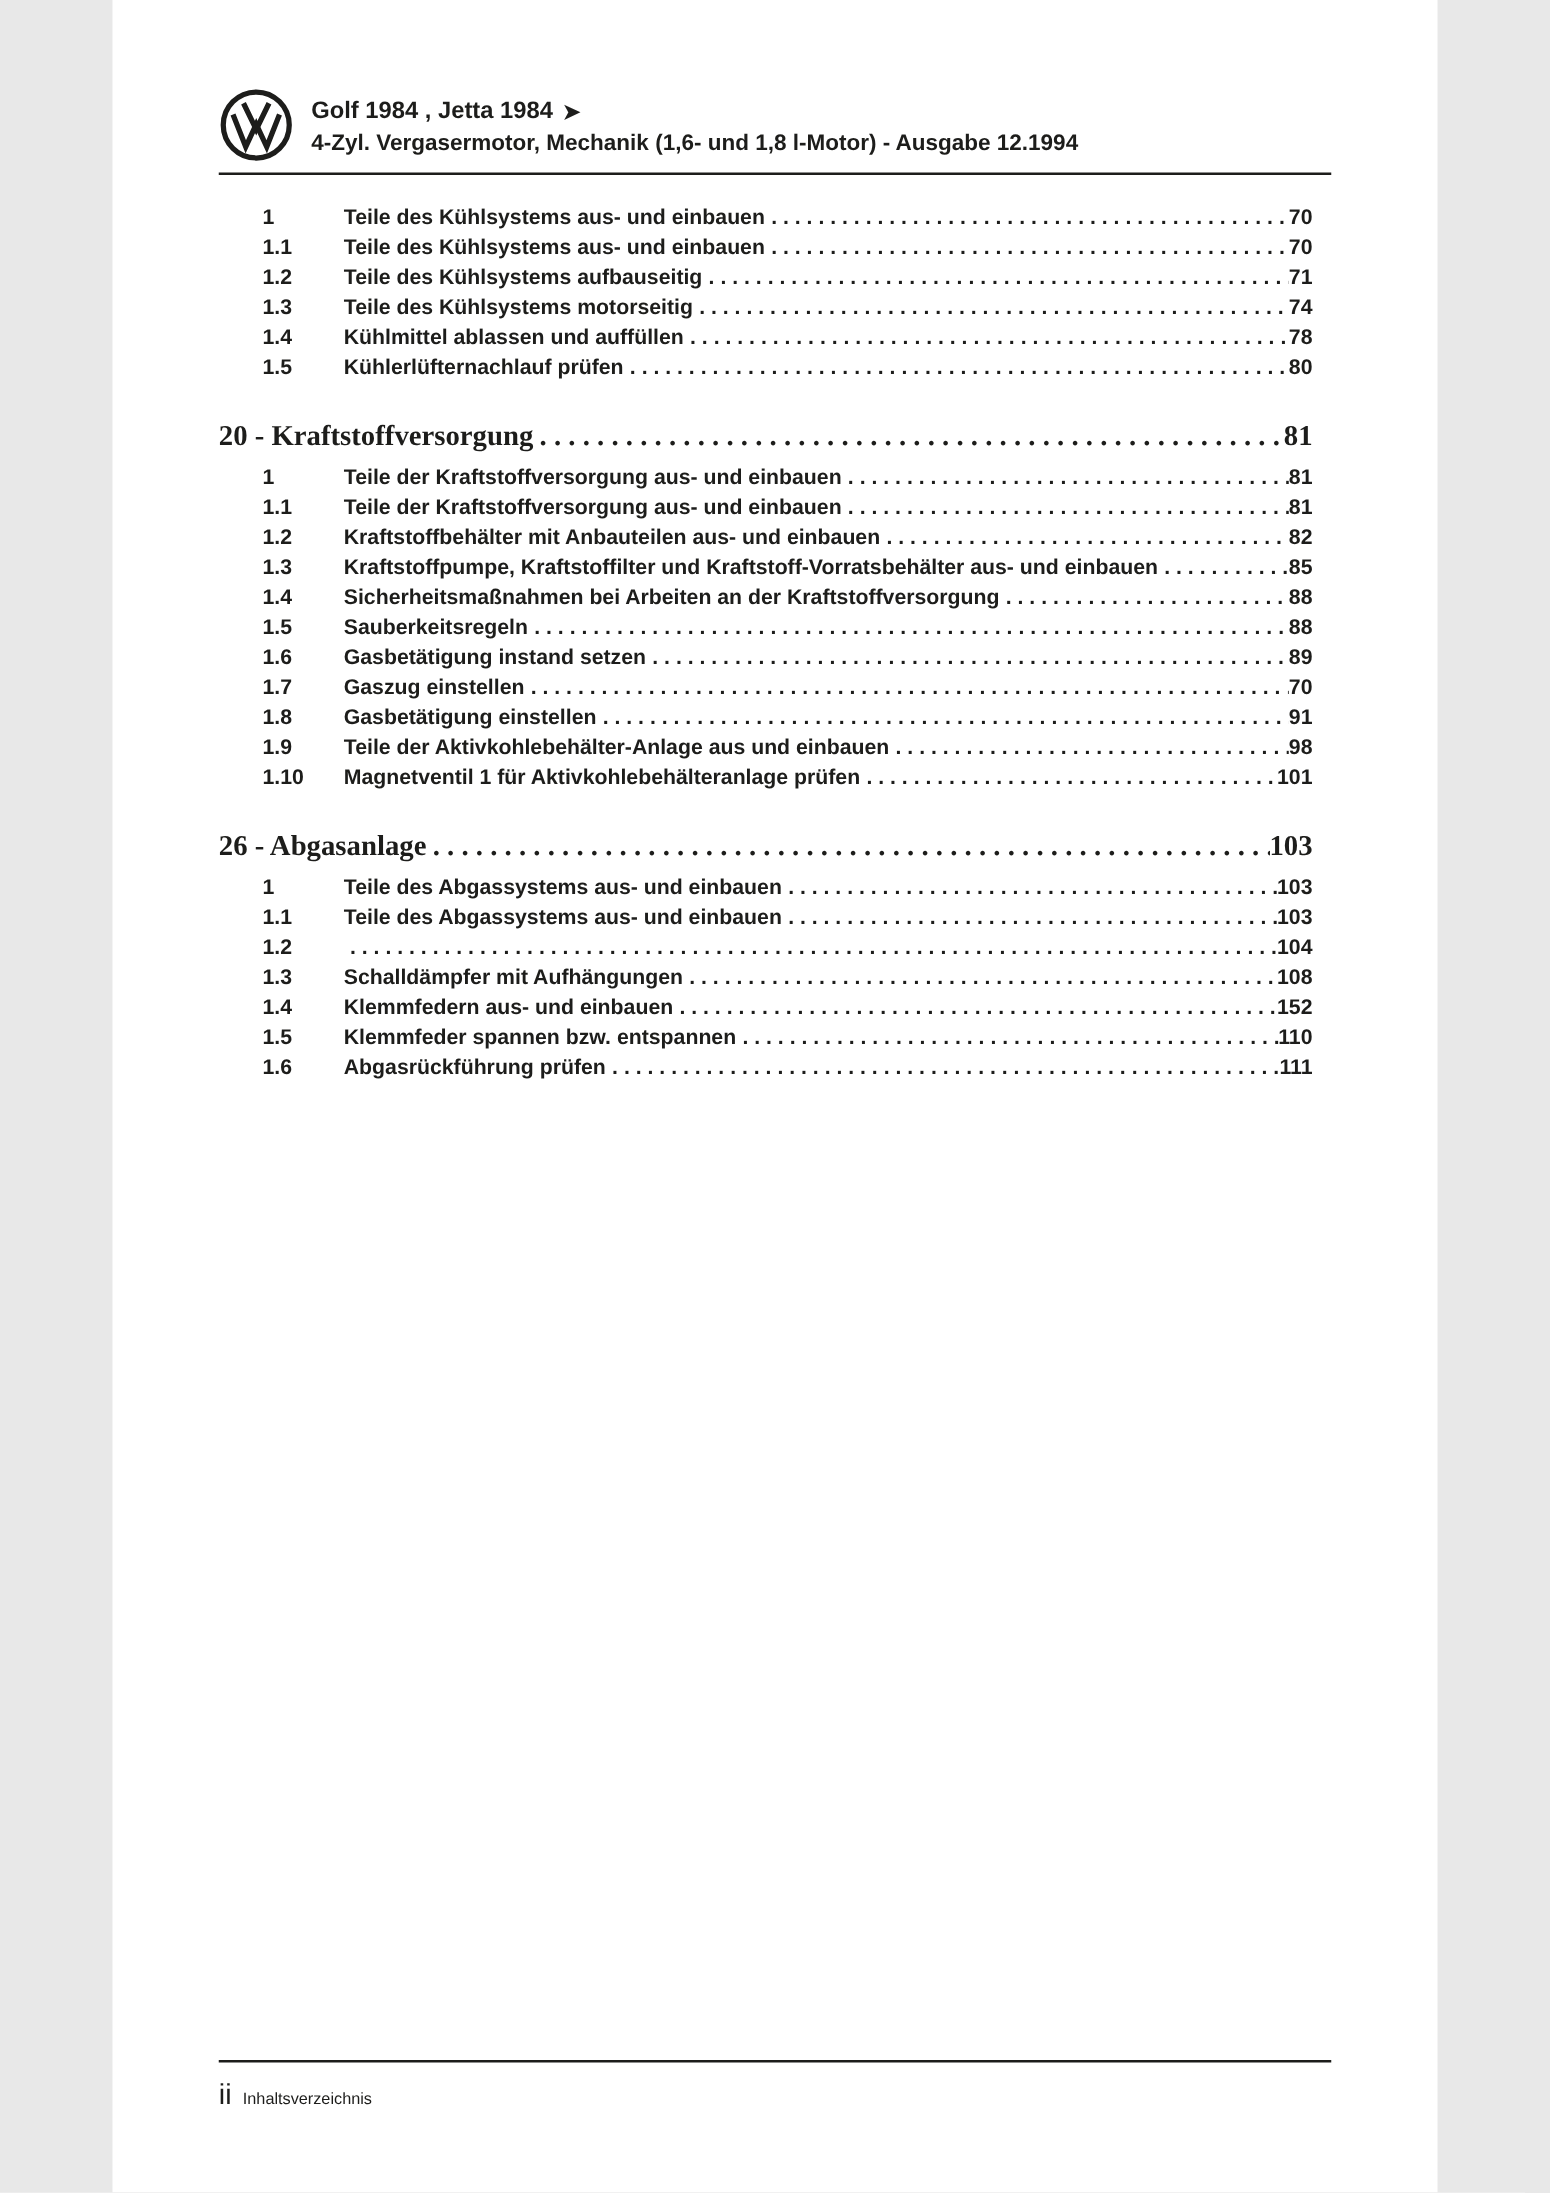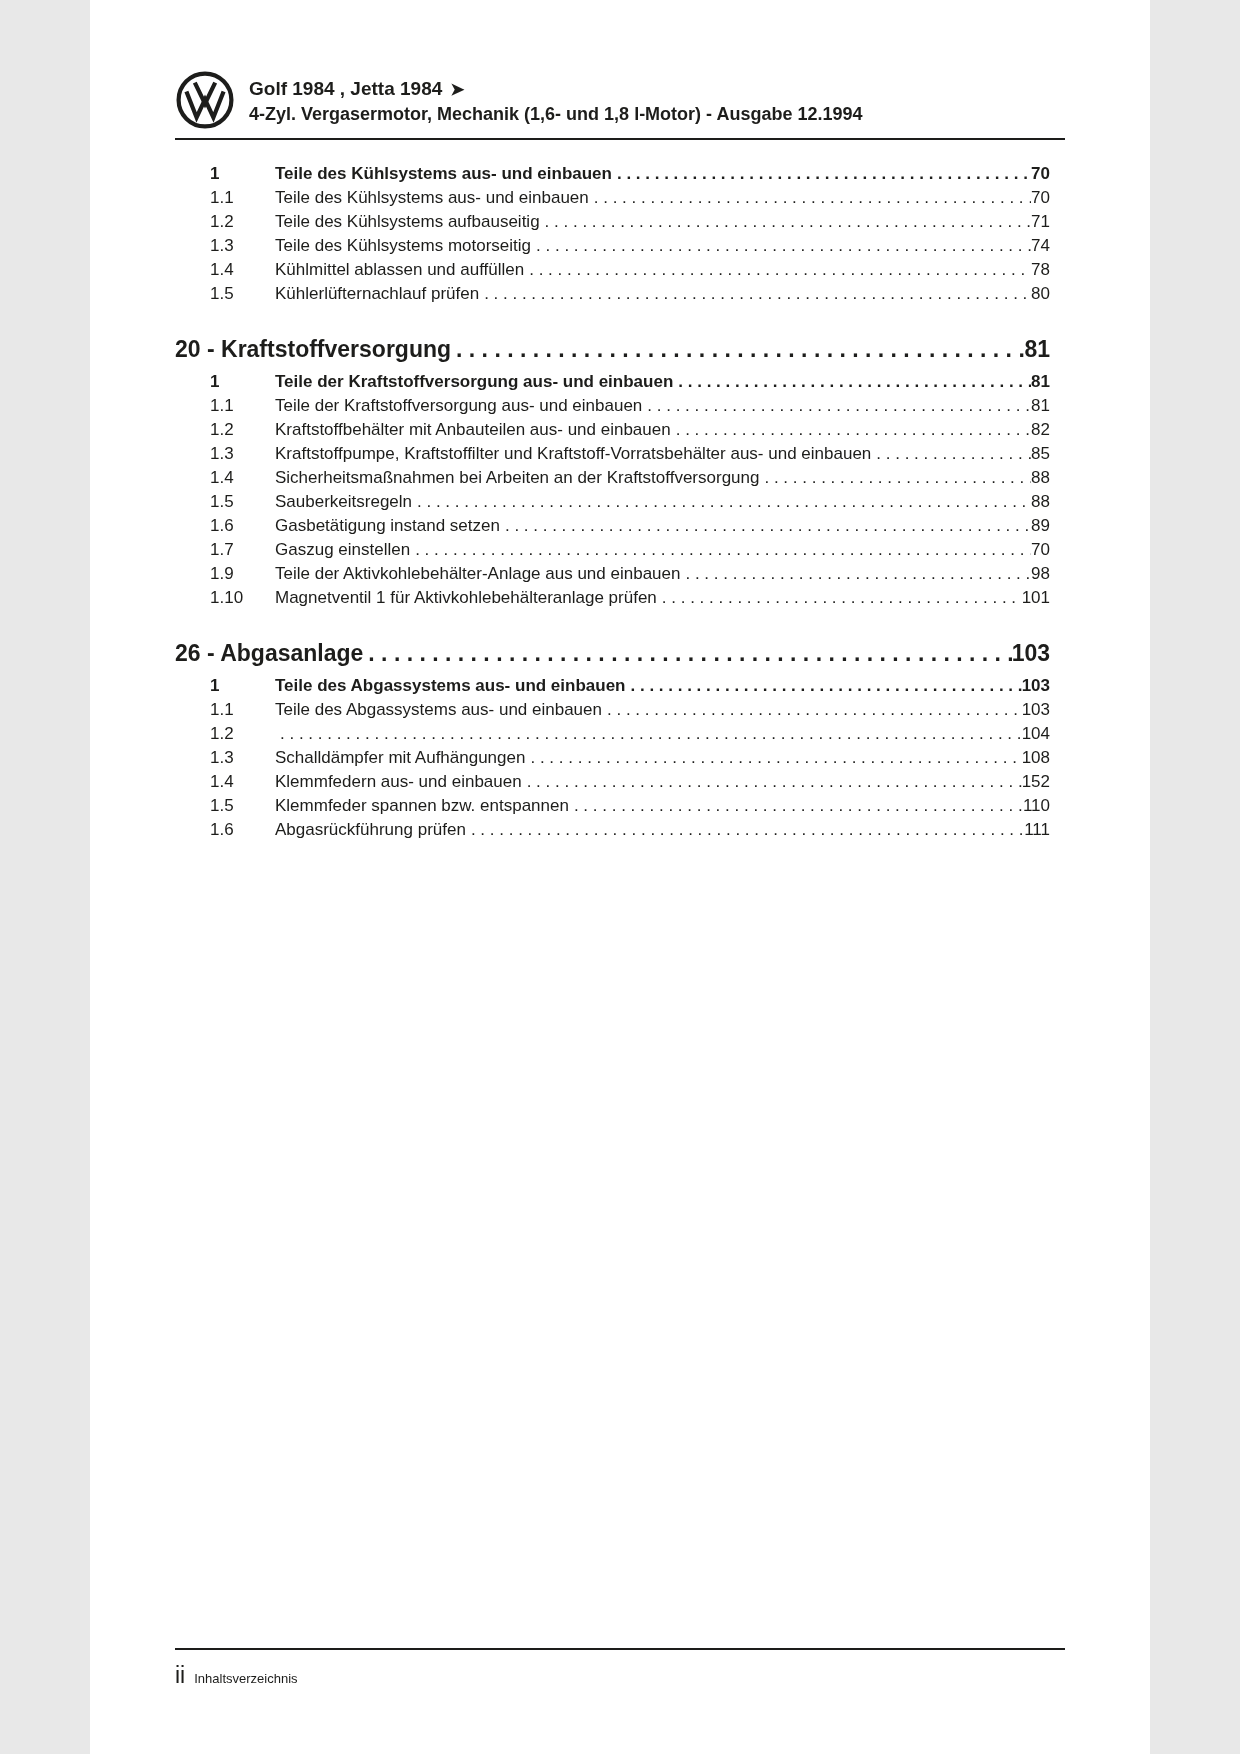--- a/index.html
+++ b/index.html
@@ -49,29 +49,31 @@
     margin: 22px 0 0 85px;
     width: 875px;
   }
   .toc-group + .toc-group { margin-top: 26px; }
 
   .toc-row {
     display: flex;
     align-items: baseline;
     line-height: 24px;
     font-size: 17px;
+    font-weight: bold;
   }
   .entry-row { padding-left: 35px; }
   .entry-row.bold { font-weight: bold; }
 
   .heading-row {
     font-size: 23px;
     font-weight: bold;
     line-height: 34px;
     margin-bottom: 4px;
+    font-family: Liberation Serif, serif;
   }
 
   .toc-num { flex: 0 0 65px; }
   .toc-title { flex: 0 1 auto; white-space: nowrap; }
   .h-label { flex: 0 1 auto; white-space: nowrap; }
 
   .toc-leader {
     flex: 1 1 20px;
     overflow: hidden;
     white-space: nowrap;
@@ -215,20 +217,26 @@
           <span class="toc-leader"></span>
           <span class="toc-page">89</span>
         </div>
         <div class="toc-row entry-row">
           <span class="toc-num">1.7</span>
           <span class="toc-title">Gaszug einstellen</span>
           <span class="toc-leader"></span>
           <span class="toc-page">70</span>
         </div>
         <div class="toc-row entry-row">
+          <span class="toc-num">1.8</span>
+          <span class="toc-title">Gasbetätigung einstellen</span>
+          <span class="toc-leader"></span>
+          <span class="toc-page">91</span>
+        </div>
+        <div class="toc-row entry-row">
           <span class="toc-num">1.9</span>
           <span class="toc-title">Teile der Aktivkohlebehälter-Anlage aus und einbauen</span>
           <span class="toc-leader"></span>
           <span class="toc-page">98</span>
         </div>
         <div class="toc-row entry-row">
           <span class="toc-num">1.10</span>
           <span class="toc-title">Magnetventil 1 für Aktivkohlebehälteranlage prüfen</span>
           <span class="toc-leader"></span>
           <span class="toc-page">101</span>

